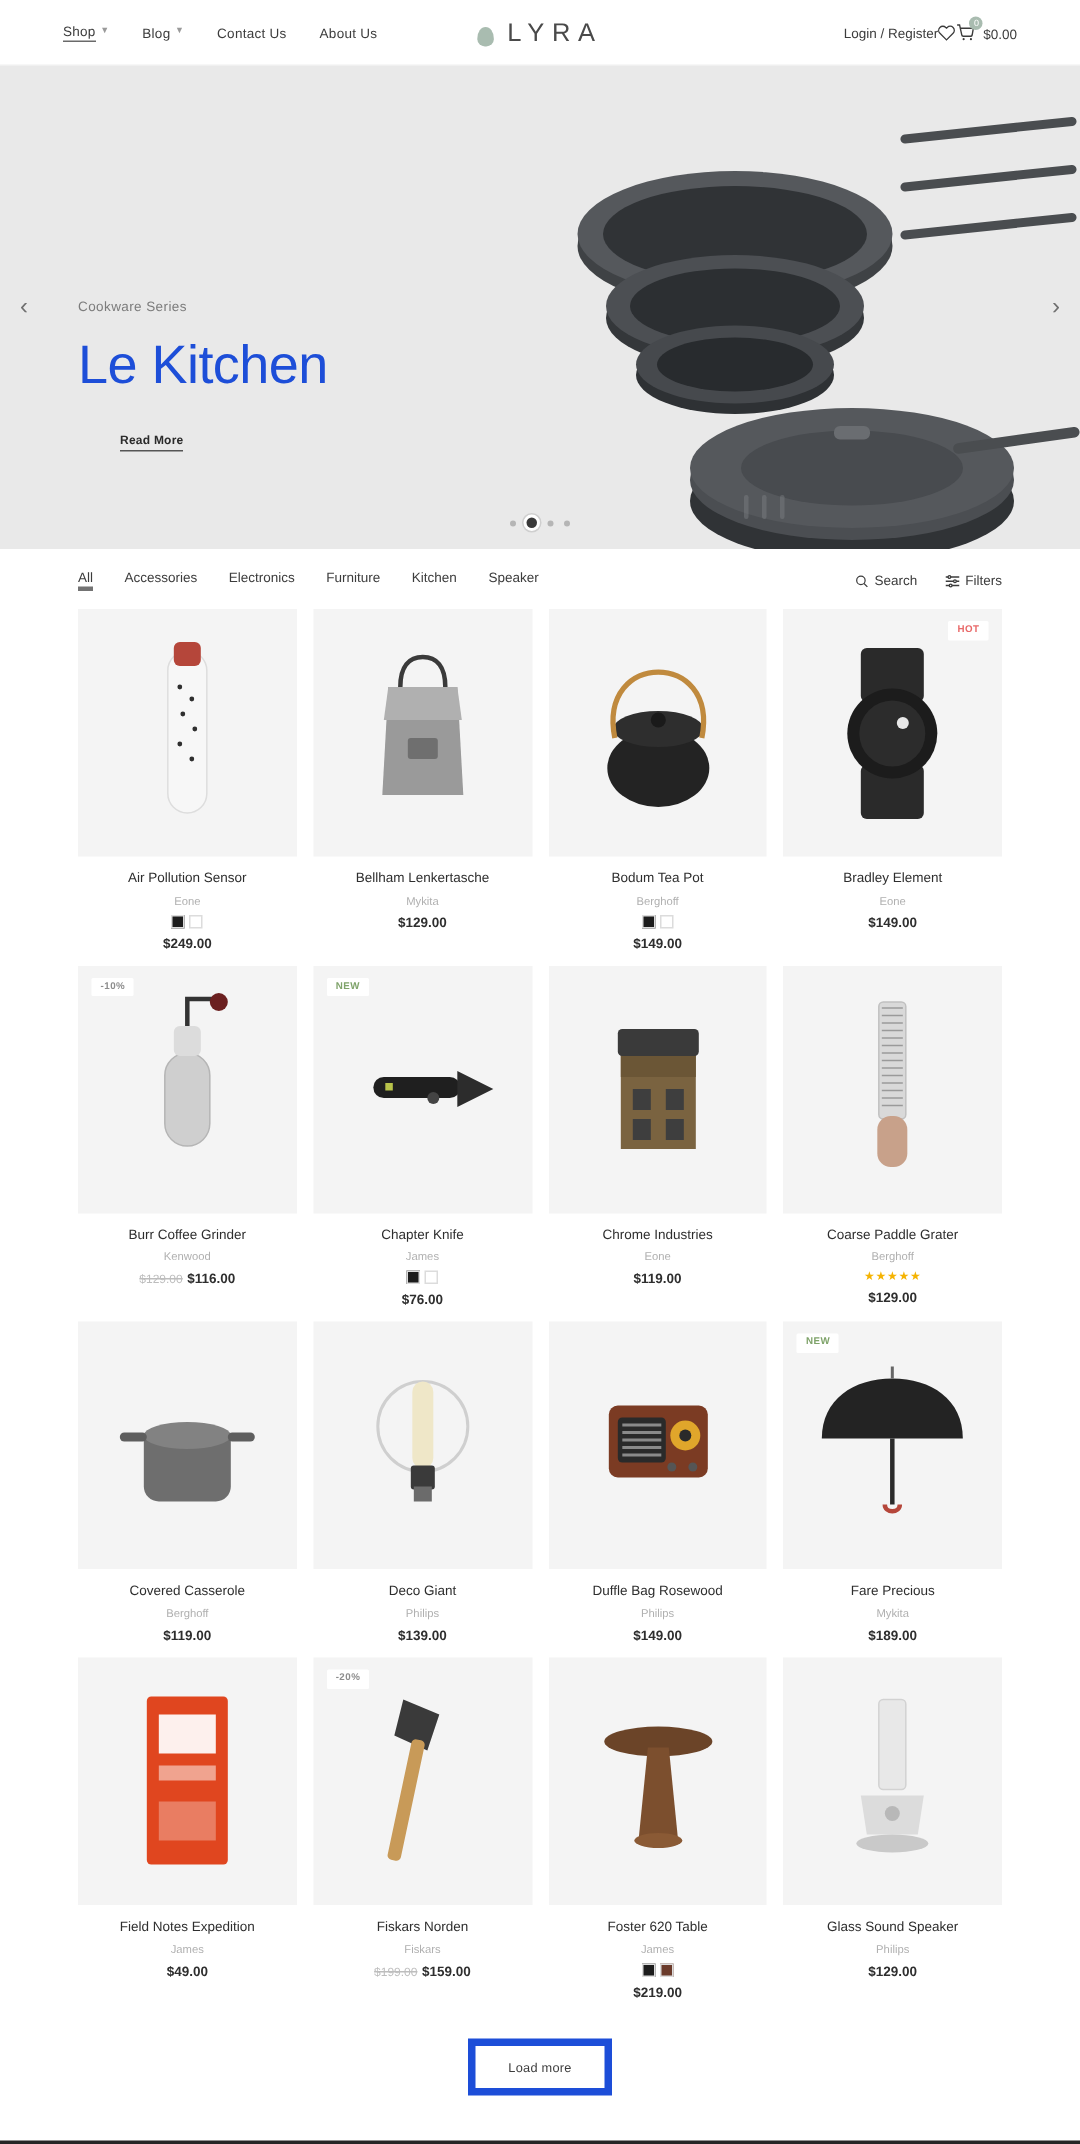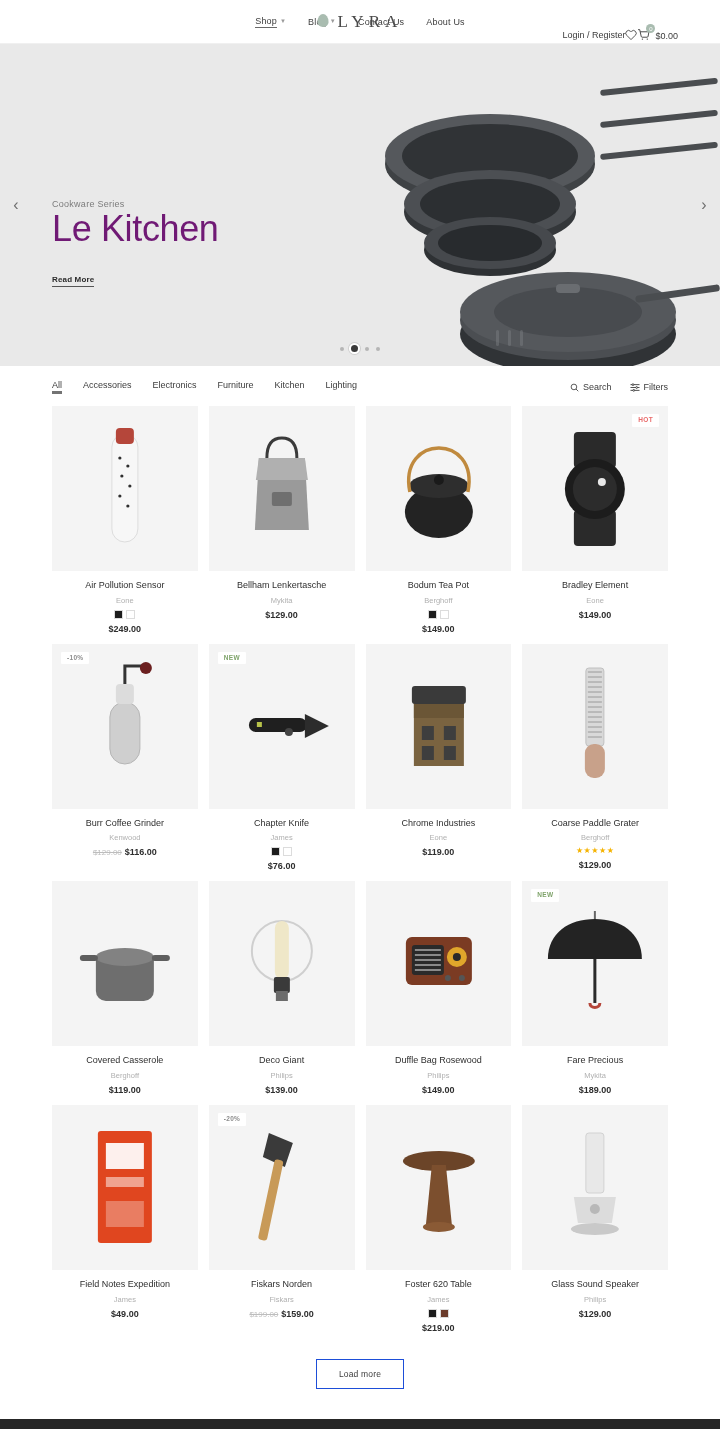--- a/index.html
+++ b/index.html
@@ -10,48 +10,46 @@
     color: #333333;
     -webkit-font-smoothing: antialiased;
   }
   .page { width: 720px; position: relative; overflow: hidden; }
 
   
   .header {
     height: 44px;
     display: flex;
     align-items: center;
-    padding: 16px 42px;
+    padding: 0 42px;
     border-bottom: 1px solid #f0f0f0;
     background: #fff;
     position: relative;
-    flex-direction: column;
   }
   .nav { display: flex; align-items: center; gap: 22px; }
   .nav-item {
     font-size: 9px;
     color: #3c3c3c;
     letter-spacing: .02em;
     display: flex;
     align-items: center;
     gap: 3px;
     white-space: nowrap;
   }
   .nav-item.active > .nav-label { border-bottom: 1px solid #6a6a6a; padding-bottom: 1px; }
   .caret { font-size: 6px; color: #9a9a9a; line-height: 1; transform: translateY(-1px); }
 
   .logo {
     position: absolute;
     left: 50%;
     top: 50%;
     transform: translate(-50%, -50%);
     display: flex;
-    align-items: center;
+    align-items: flex-end;
     gap: 13px;
-    font-family: Liberation Serif, serif;
   }
   .logo-mark {
     width: 11px; height: 13px;
     background: #a9bcb0;
     border-radius: 60% 60% 55% 55% / 70% 70% 45% 45%;
     display: inline-block;
     margin-right: -4px;
     transform: translateY(-1px);
   }
   .logo-text {
@@ -91,37 +89,39 @@
   }
   .hero-content {
     position: absolute;
     left: 52px;
     top: 155px;
   }
   .hero-kicker {
     font-size: 9px;
     color: #7c7c7c;
     letter-spacing: .03em;
+    margin-bottom: 14px;
   }
   .hero-title {
     font-size: 36px;
     font-weight: 400;
-    color: #701a75;
+    color: #1d4ed8;
     letter-spacing: -.01em;
     line-height: 1.1;
   }
   .hero-cta {
     margin-top: 26px;
     font-size: 8px;
     font-weight: bold;
     color: #2b2b2b;
     letter-spacing: .02em;
     border-bottom: 1px solid #555;
     display: inline-block;
     padding-bottom: 2px;
+    margin-left: 28px;
   }
   .hero-img {
     position: absolute;
     right: 0; top: 0;
     width: 420px; height: 322px;
   }
   .hero-arrow {
     position: absolute;
     top: 50%;
     transform: translateY(-50%);
@@ -205,21 +205,21 @@
   .p-brand { font-size: 7.5px; color: #b0b0b0; margin-top: 4px; }
   .swatches { display: flex; gap: 3px; justify-content: center; margin-top: 5px; }
   .sw { width: 9px; height: 9px; border: 1px solid #dcdcdc; }
   .stars { margin-top: 5px; font-size: 8px; color: #f5b301; letter-spacing: .5px; line-height: 1; }
   .price { font-size: 9px; color: #2e2e2e; font-weight: bold; margin-top: 5px; }
   .price .old { color: #bdbdbd; font-weight: normal; text-decoration: line-through; margin-right: 3px; font-size: 8px; }
 
   
   .loadmore-wrap { display: flex; justify-content: center; padding: 26px 0 30px; }
   .loadmore {
-    border: 1px solid #1d4ed8;
+    border: 5px solid #1d4ed8;
     background: #fff;
     font-size: 8.5px;
     color: #3c3c3c;
     padding: 9px 22px;
     letter-spacing: .02em;
   }
 
   
   .footer {
     background: #262626;
@@ -324,21 +324,21 @@
       </div>
   </div>
 
   <div class="filterbar">
     <div class="cats" id="cats">
         <span class="cat active">All</span>
         <span class="cat">Accessories</span>
         <span class="cat">Electronics</span>
         <span class="cat">Furniture</span>
         <span class="cat">Kitchen</span>
-        <span class="cat">Lighting</span>
+        <span class="cat">Speaker</span>
       </div>
     <div class="tools">
       <span class="tool">
         <svg width="9" height="9" viewBox="0 0 24 24" fill="none" stroke="#3c3c3c" stroke-width="2.2">
           <circle cx="10.5" cy="10.5" r="7.5"></circle>
             <path d="M16 16l6 6"></path>
         </svg>
         <span>Search</span>
       </span>
       <span class="tool">

